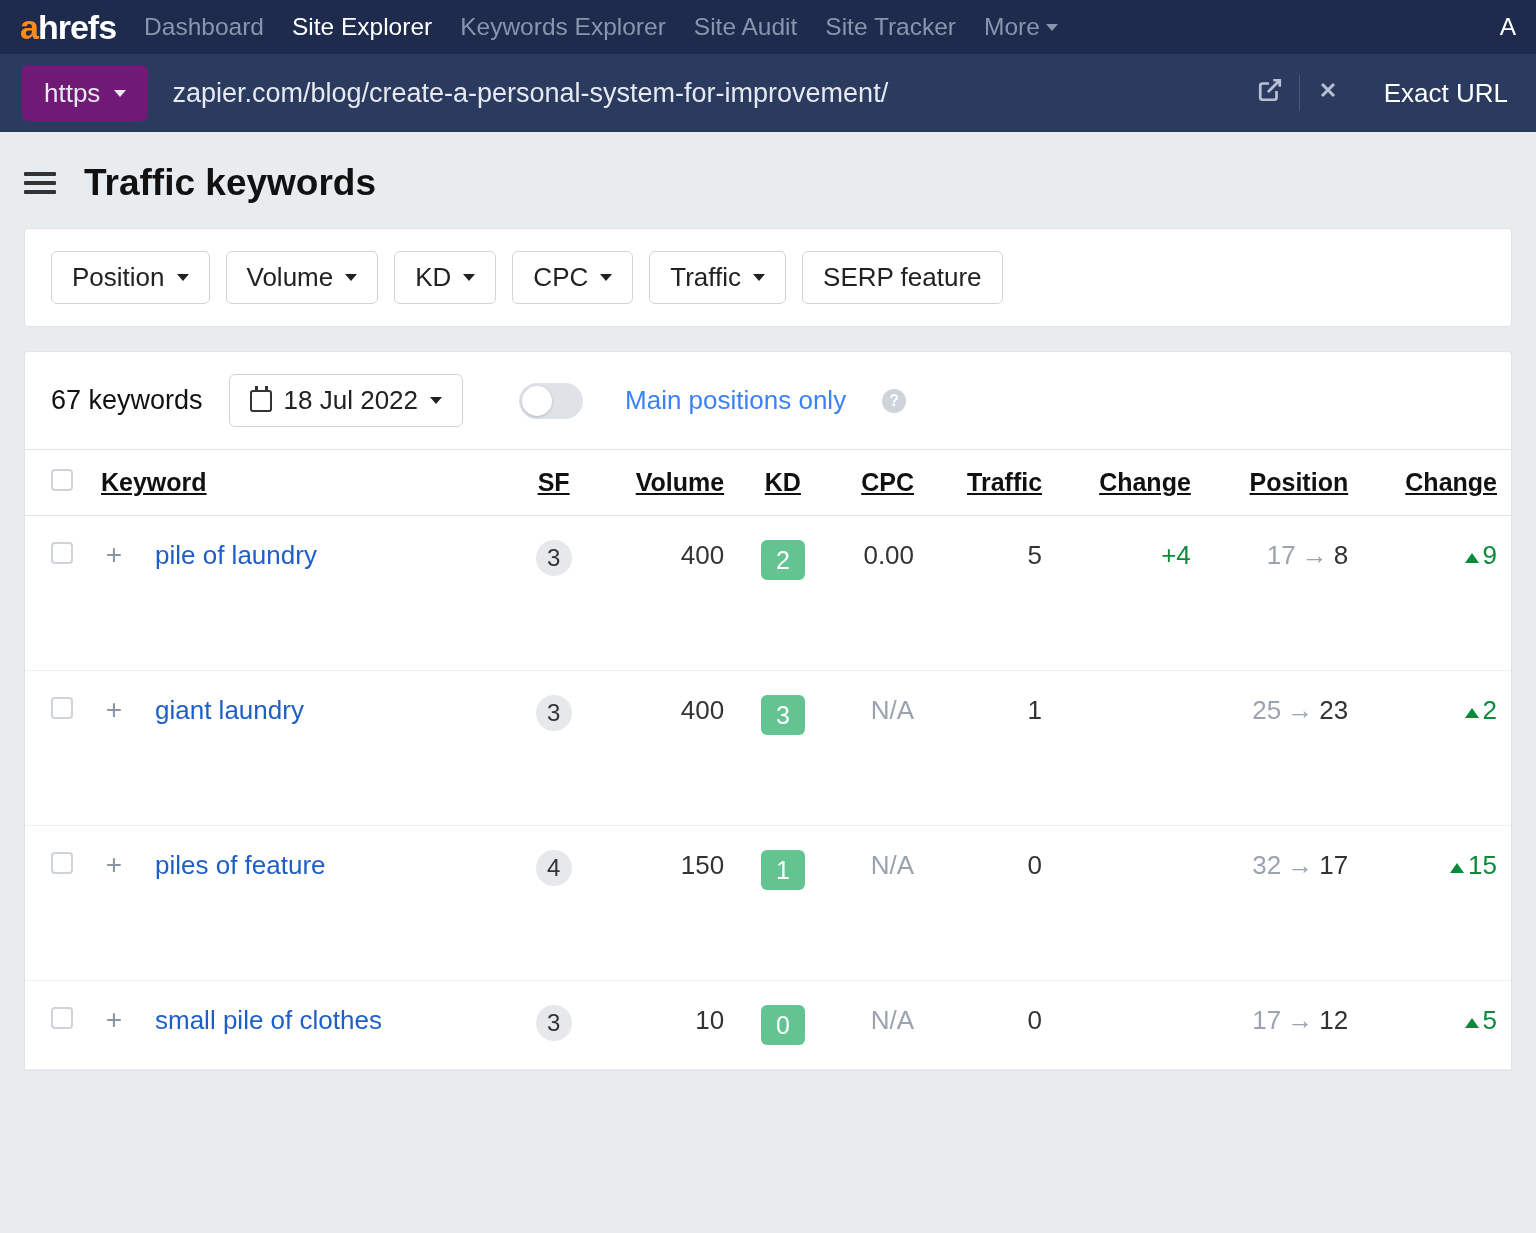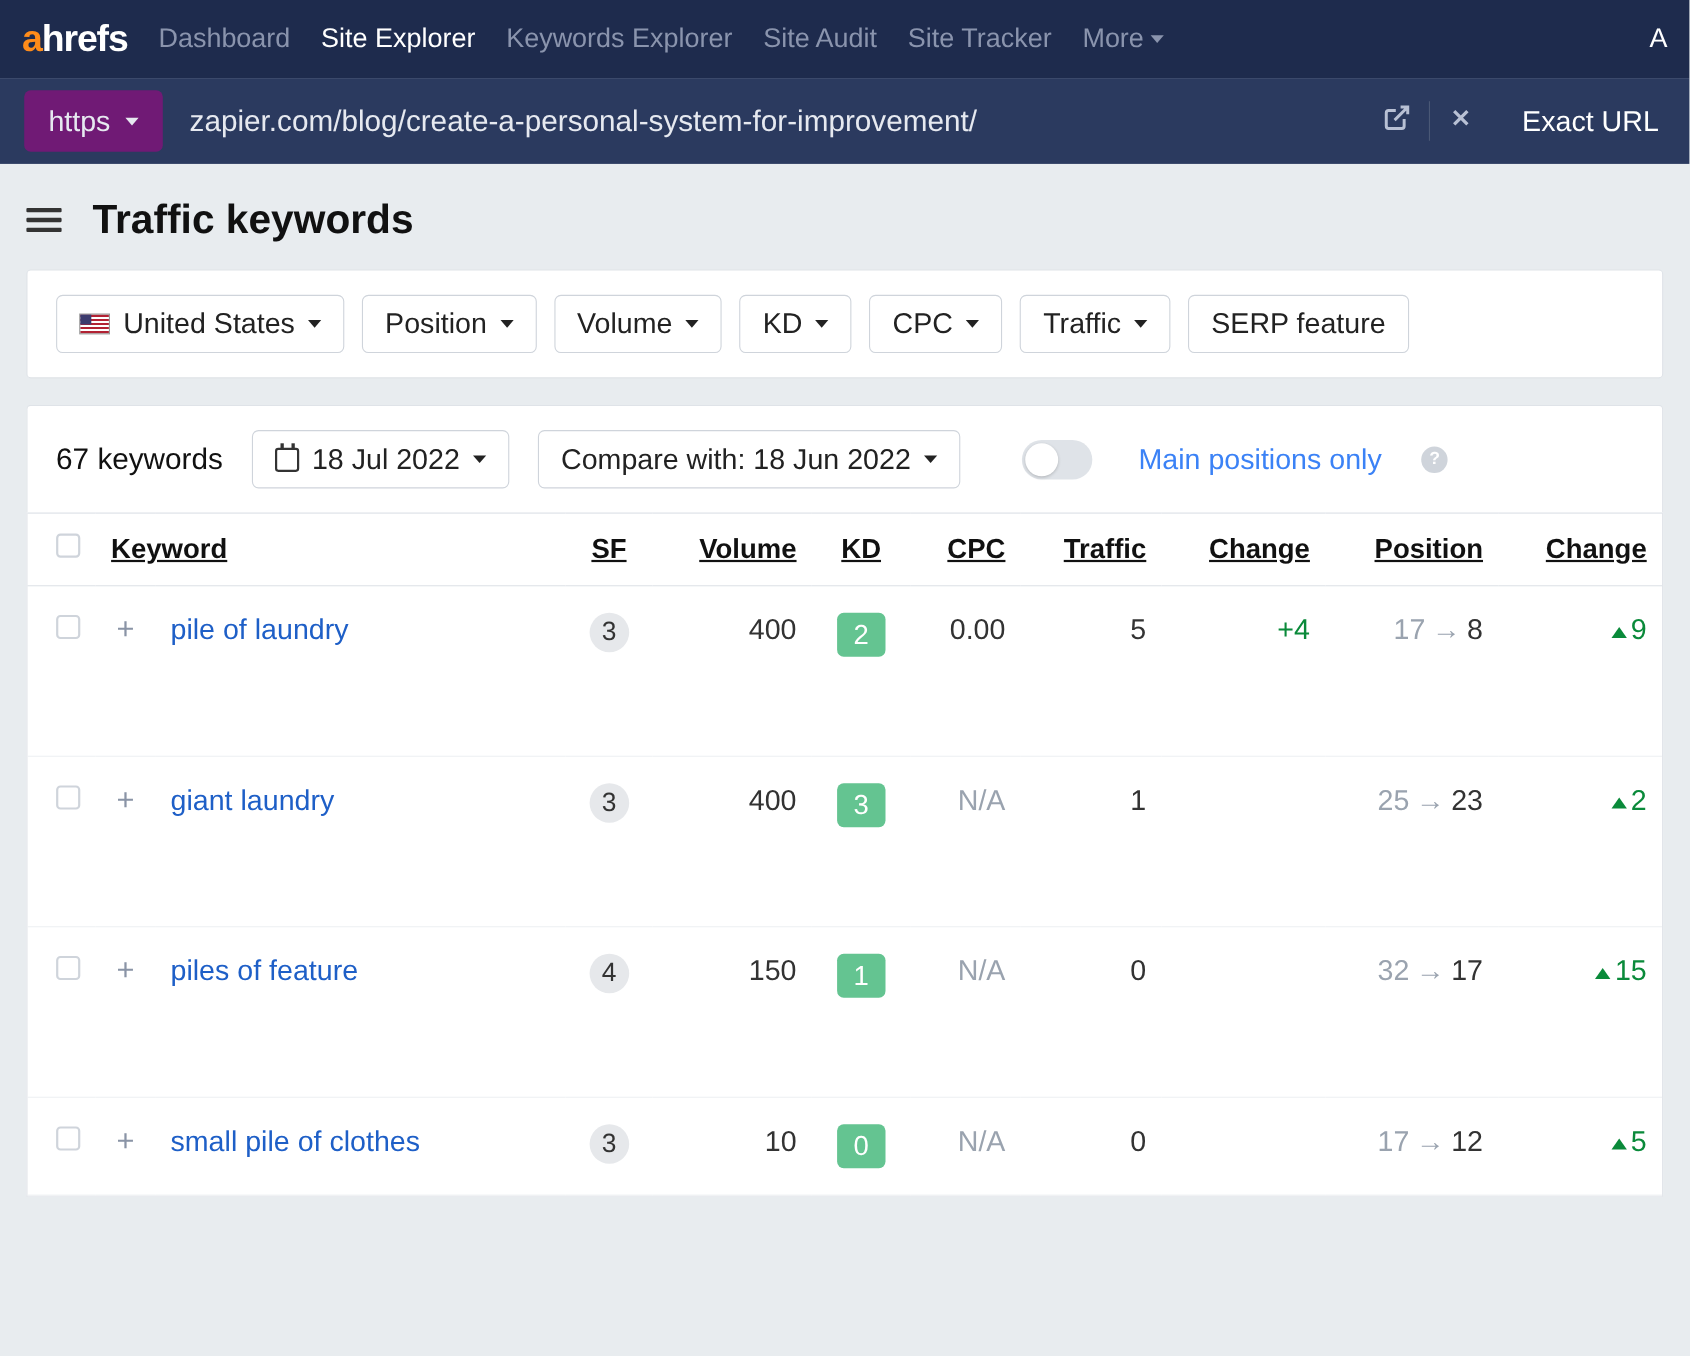--- a/index.html
+++ b/index.html
@@ -1,19 +1,19 @@
 <!DOCTYPE html>
 <html><head>
   <meta charset="utf-8">
   <style>
     * { box-sizing: border-box; margin: 0; padding: 0; }
     body { font-family: -apple-system, BlinkMacSystemFont, "Segoe UI", Helvetica, Arial, sans-serif; background: #e8ecef; color: #333; overflow-x: hidden; width: 1536px; }
     
     
-    .topnav { background: #1e2b4d; height: 71px; display: flex; align-items: center; padding: 0 20px; gap: 28px; }
+    .topnav { background: #1e2b4d; height: 54px; display: flex; align-items: center; padding: 0 20px; gap: 28px; }
     .logo { font-size: 34px; font-weight: 700; letter-spacing: -1px; }
     .logo-a1 { color: #ff8c1a; }
     .logo-rest { color: #fff; }
     .nav-item { color: #8a94ad; font-size: 24.5px; cursor: pointer; white-space: nowrap; }
     .nav-item.active { color: #fff; }
     .nav-more { display: flex; align-items: center; gap: 6px; }
     .chev-down { width: 0; height: 0; border-left: 6px solid transparent; border-right: 6px solid transparent; border-top: 7px solid currentColor; }
     
     
     .urlbar { background: #2b3a5f; height: 78px; display: flex; align-items: center; }
@@ -121,25 +121,20 @@
       <div></div>
       <div></div>
       <div></div>
     </div>
   <div class="page-title">Traffic keywords</div>
 </div>
 
 <div class="card">
   <div class="filters">
     <div class="filter-btn">
-      <span class="flag"></span>
-      <span>United States</span>
-      <span class="chev-down"></span>
-    </div>
-    <div class="filter-btn">
       <span>Position</span>
       <span class="chev-down"></span>
     </div>
     <div class="filter-btn">
       <span>Volume</span>
       <span class="chev-down"></span>
     </div>
     <div class="filter-btn">
       <span>KD</span>
       <span class="chev-down"></span>
@@ -157,24 +152,20 @@
     </div>
   </div>
 </div>
 
 <div class="count-card">
   <div class="count-row">
     <span class="kw-count">67 keywords</span>
     <div class="date-btn">
       <span class="cal-icon"></span>
       <span>18 Jul 2022</span>
-      <span class="chev-down"></span>
-    </div>
-    <div class="date-btn">
-      <span>Compare with: 18 Jun 2022</span>
       <span class="chev-down"></span>
     </div>
     <div class="toggle"></div>
     <span class="toggle-label">Main positions only</span>
     <span class="help-icon">?</span>
   </div>
 </div>
 
 <div class="table-wrap">
   <table>

